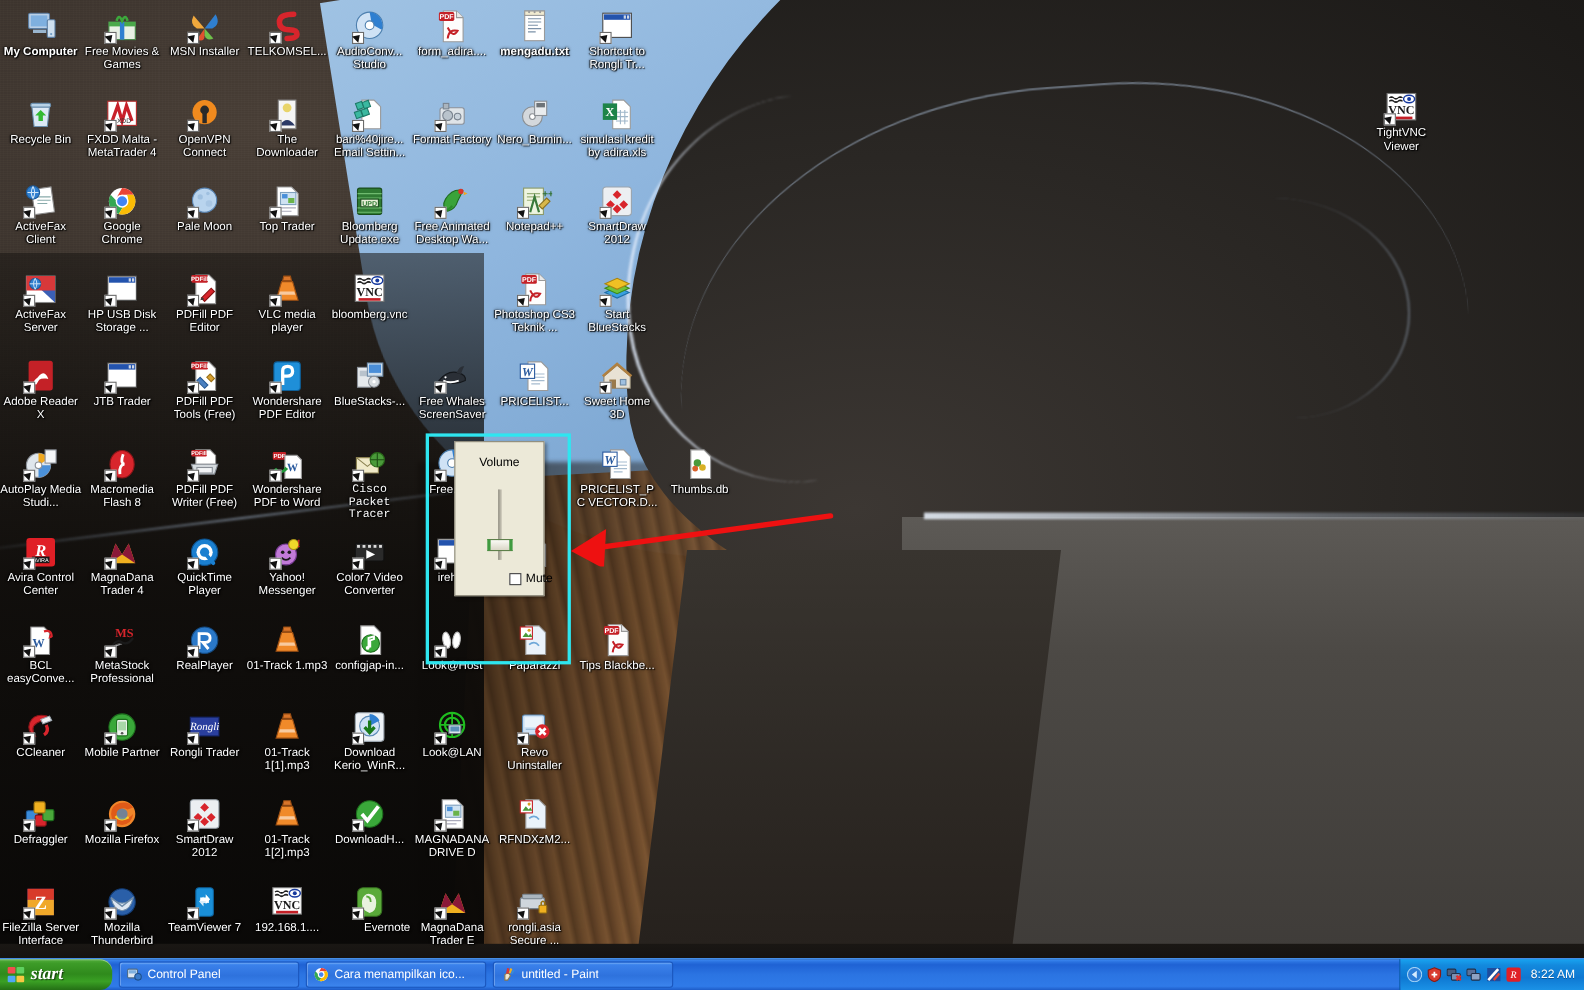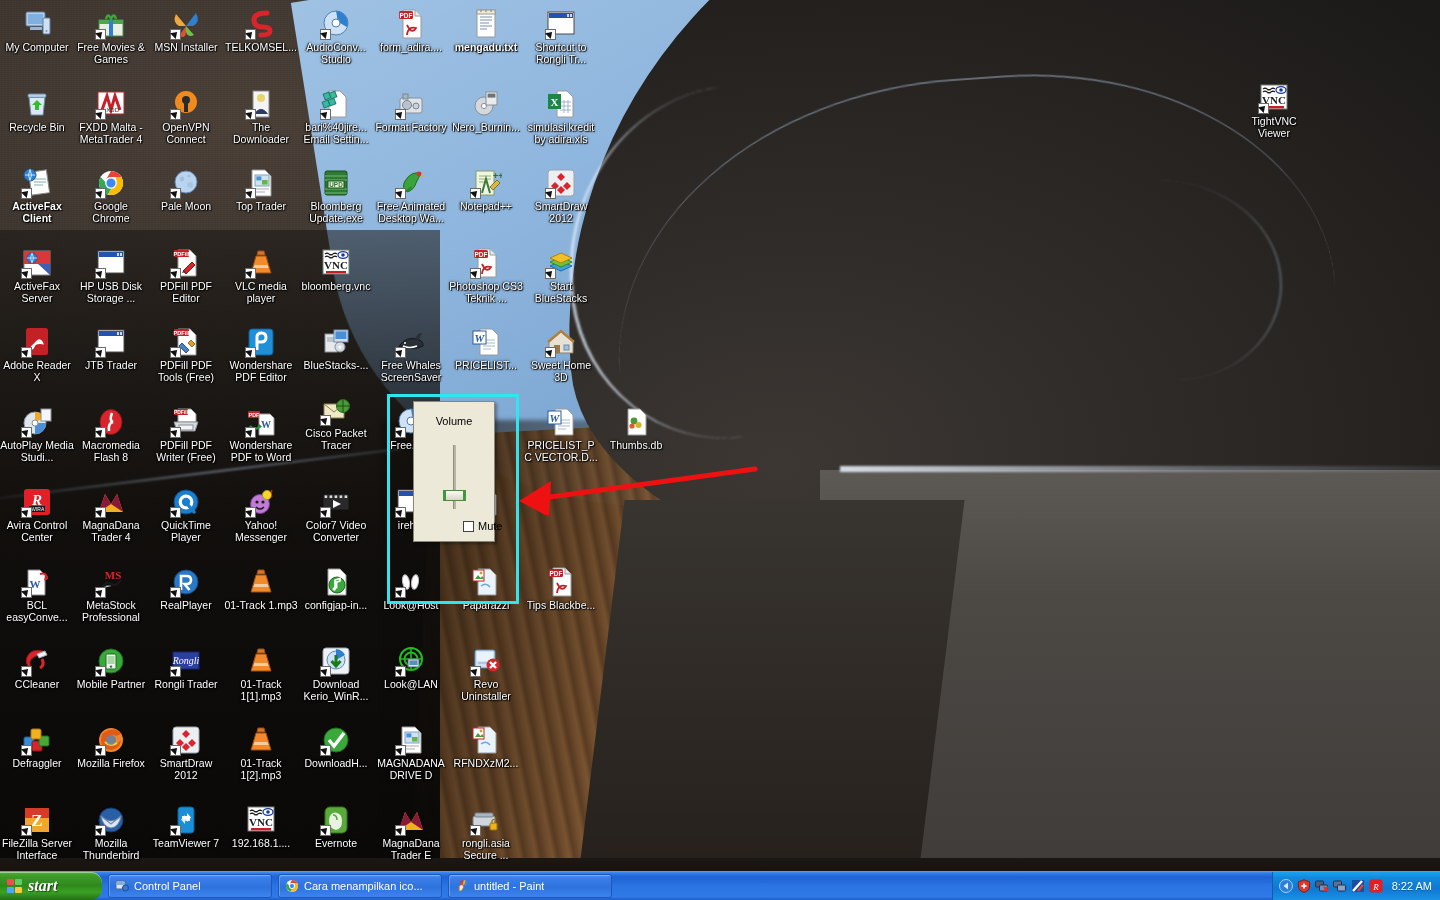--- a/index.html
+++ b/index.html
@@ -239,21 +239,21 @@
     <div class="wp wp-darkwall"></div>
     <div class="wp wp-canopy-edge"></div>
     <div class="wp wp-rim"></div>
     <div class="wp wp-rim2"></div>
     <div class="wp wp-darkleft"></div>
     <div class="wp wp-diag"></div>
     <div class="wp wp-bottomband"></div>
   </div>
 
   <div id="icon-layer">
-      <div class="icon" style="left: 0px; top: 8px;">
+      <div class="icon" style="left: 0px; top: 8px; font-weight: bold;">
         <div class="glyph"><svg viewBox="0 0 32 32" width="32" height="32">
             <rect x="5" y="4" width="19" height="14" rx="1.5" fill="#b9cfe6" stroke="#5b7ea3"></rect>
             <rect x="7" y="6" width="15" height="10" fill="#7fb0df"></rect>
             <rect x="9" y="19" width="12" height="3" fill="#9ab6cf"></rect>
             <rect x="22" y="10" width="7" height="16" rx="1" fill="#cfe0ef" stroke="#5b7ea3"></rect>
             <circle cx="25.5" cy="23" r="1" fill="#6f9cc4"></circle>
           </svg></div>
         <div class="lbl">My Computer</div>
       </div>
       <div class="icon" style="left: 74px; top: 8px;">
@@ -390,21 +390,21 @@
         <div class="glyph"><svg viewBox="0 0 32 32" width="32" height="32">
             <path d="M12 3 h10 l6 6 v20 h-16 z" fill="#fff" stroke="#9a9a9a"></path>
             <g stroke="#9fb6c9">
               <path d="M15 14 h11M15 18 h11M15 22 h11M19 12 v13M23 12 v13"></path>
             </g>
             <rect x="3" y="6" width="13" height="15" fill="#1e8449"></rect>
             <text x="9.5" y="17.5" font-size="11" fill="#fff" font-family="Liberation Serif, serif" font-weight="bold" text-anchor="middle">X</text>
           </svg></div>
         <div class="lbl">simulasi kredit by adira.xls</div>
       </div>
-      <div class="icon" style="left: 0px; top: 167px; font-weight: bold;">
+      <div class="icon" style="left: 0px; top: 167px;">
         <div class="glyph shc"><svg viewBox="0 0 32 32" width="32" height="32">
             <rect x="9" y="4" width="18" height="23" fill="#fff" stroke="#888" transform="rotate(-8 18 15)"></rect>
             <g stroke="#8aa" stroke-width="1">
               <path d="M13 12 h12M13 15 h12M13 18 h9"></path>
             </g>
             <circle cx="9" cy="8" r="6" fill="#2f7fd0" stroke="#1d5a99"></circle>
             <path d="M4 8 h10 M9 2.5 q3 5.5 0 11 M9 2.5 q-3 5.5 0 11" fill="none" stroke="#cfe5f7"></path>
           </svg></div>
         <div class="lbl">ActiveFax Client</div>
       </div>
@@ -661,21 +661,21 @@
         <div class="glyph shc"><svg viewBox="0 0 32 32" width="32" height="32">
             <rect x="3" y="5" width="12" height="7" rx="1" fill="#c42127"></rect>
             <text x="9" y="10.6" font-size="5.4" fill="#fff" font-weight="bold" text-anchor="middle" font-family="Liberation Sans, sans-serif">PDF</text>
             <path d="M14 8 h11 l4 4 v17 h-15 z" fill="#fff" stroke="#9a9a9a"></path>
             <text x="21" y="22" font-size="10" font-family="Liberation Serif, serif" font-weight="bold" fill="#2a5a9e" text-anchor="middle">W</text>
             <path d="M5 20 q5 6 10 0" fill="none" stroke="#1f9a3a" stroke-width="2.4" marker-end=""></path>
             <path d="M14 18 l3 2.4 l-3 2.4 z" fill="#1f9a3a"></path>
           </svg></div>
         <div class="lbl">Wondershare PDF to Word</div>
       </div>
-      <div class="icon" style="left: 299px; top: 394px;">
+      <div class="icon" style="left: 299px; top: 406px; font-family: Liberation Mono, monospace;">
         <div class="glyph shc"><svg viewBox="0 0 32 32" width="32" height="32">
             <path d="M4 10 h20 v14 h-20 z" fill="#f0e9c8" stroke="#8a8050"></path>
             <path d="M4 10 l10 8 l10-8" fill="none" stroke="#8a8050"></path>
             <circle cx="23" cy="12" r="6.5" fill="#4a9a3a" stroke="#2a6a1a"></circle>
             <g stroke="#1d4d12">
               <path d="M16.5 12 h13M23 5.5 v13"></path>
             </g>
           </svg></div>
         <div class="lbl">Cisco Packet Tracer</div>
       </div>
@@ -1008,21 +1008,21 @@
               <path d="M5 7 q2-2 4 0 t4 0 t4 0"></path>
               <path d="M5 10 q2-2 4 0 t4 0 t4 0"></path>
             </g>
             <ellipse cx="23" cy="8" rx="5" ry="3.4" fill="#fff" stroke="#16399e" stroke-width="1.3"></ellipse>
             <circle cx="23" cy="8" r="1.8" fill="#16399e"></circle>
             <text x="16" y="22" font-size="11" font-family="Liberation Serif, serif" font-weight="bold" fill="#1a1a1a" text-anchor="middle">VNC</text>
             <rect x="6" y="24" width="20" height="2.4" fill="#c41f26"></rect>
           </svg></div>
         <div class="lbl">192.168.1....</div>
       </div>
-      <div class="icon" style="left: 299px; top: 804px;">
+      <div class="icon" style="left: 299px; top: 804px; text-align: right;">
         <div class="glyph shc"><svg viewBox="0 0 32 32" width="32" height="32">
             <rect x="5" y="3" width="22" height="26" rx="5" fill="#5aaa3a" stroke="#36701f"></rect>
             <path d="M13 9 q-4 2-4 8 q0 7 7 9 q6-1 6-9 q0-7-5-8 q-2-1-4 0" fill="#e8f2e0"></path>
             <path d="M13 11 q4 0 4 5" fill="none" stroke="#5aaa3a" stroke-width="1.6"></path>
           </svg></div>
         <div class="lbl">Evernote</div>
       </div>
       <div class="icon" style="left: 374px; top: 804px;">
         <div class="glyph shc"><svg viewBox="0 0 32 32" width="32" height="32">
             <path d="M4 26 L10 8 L16 18 L22 8 L28 26 z" fill="#f0b020"></path>

